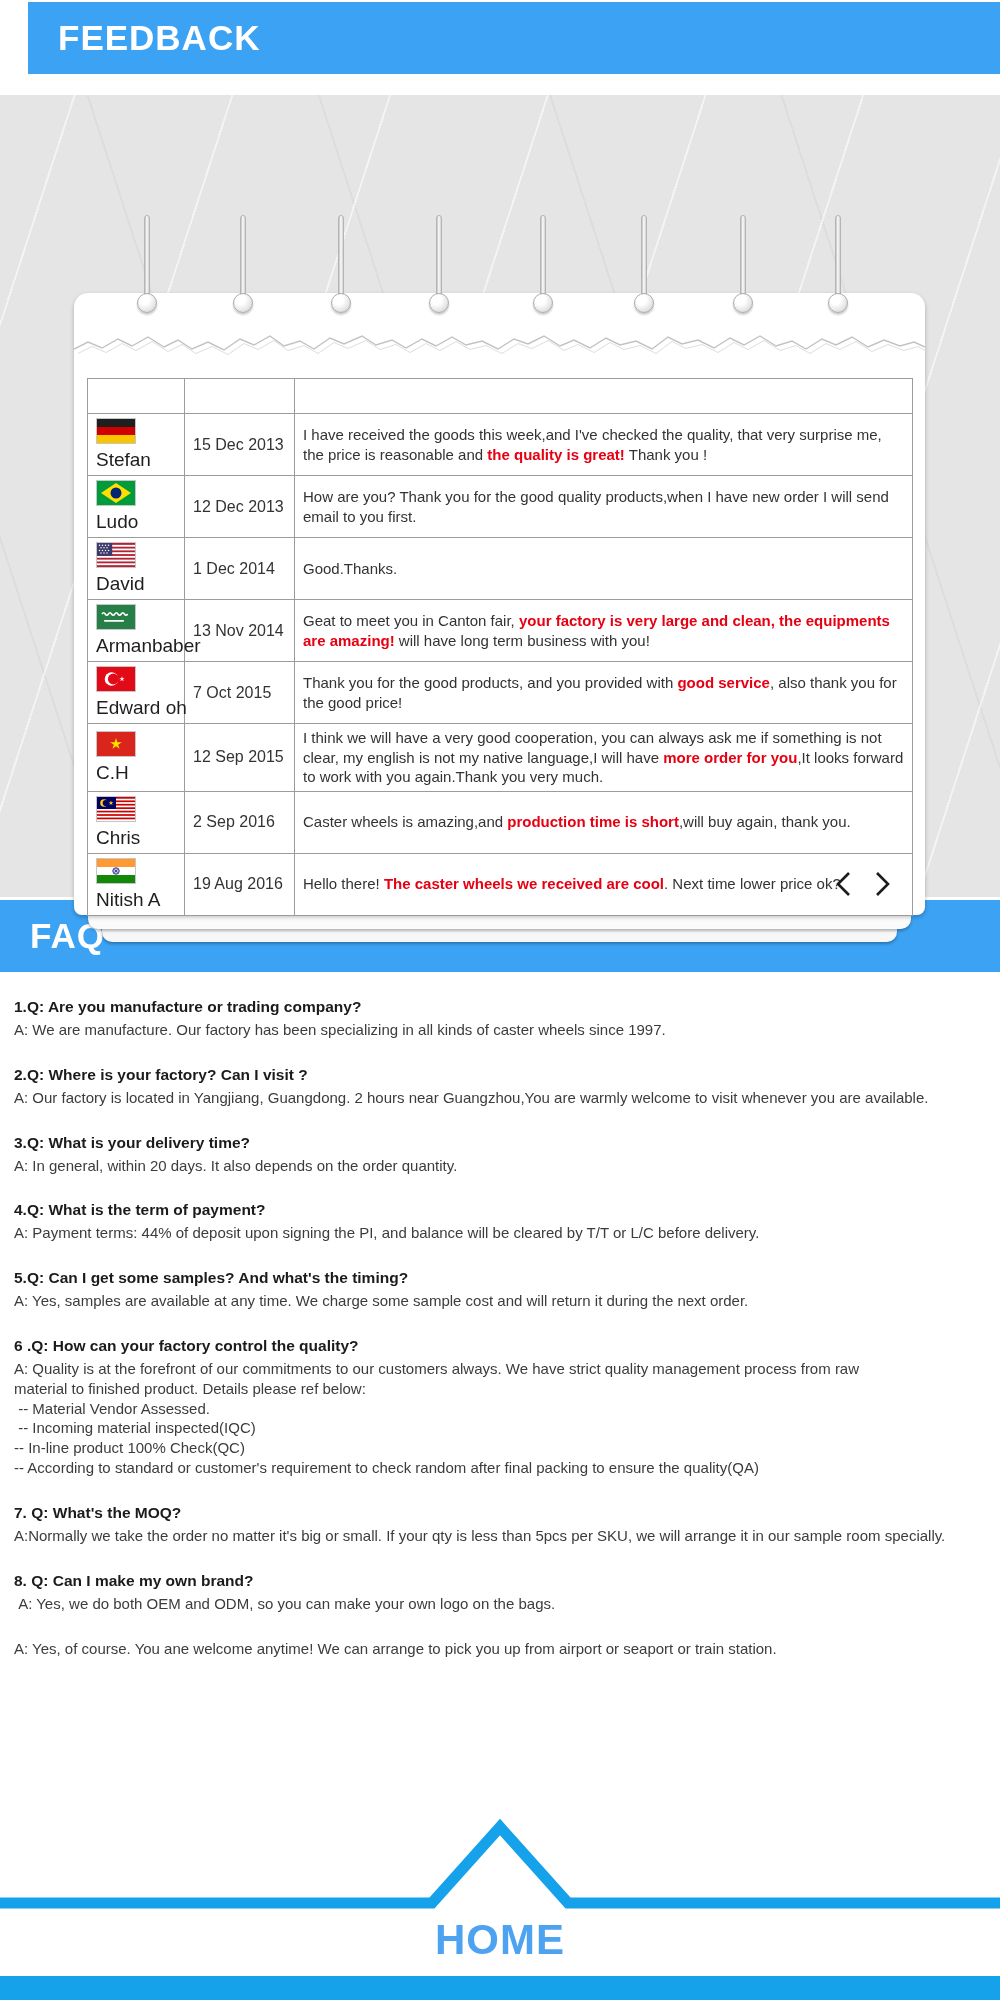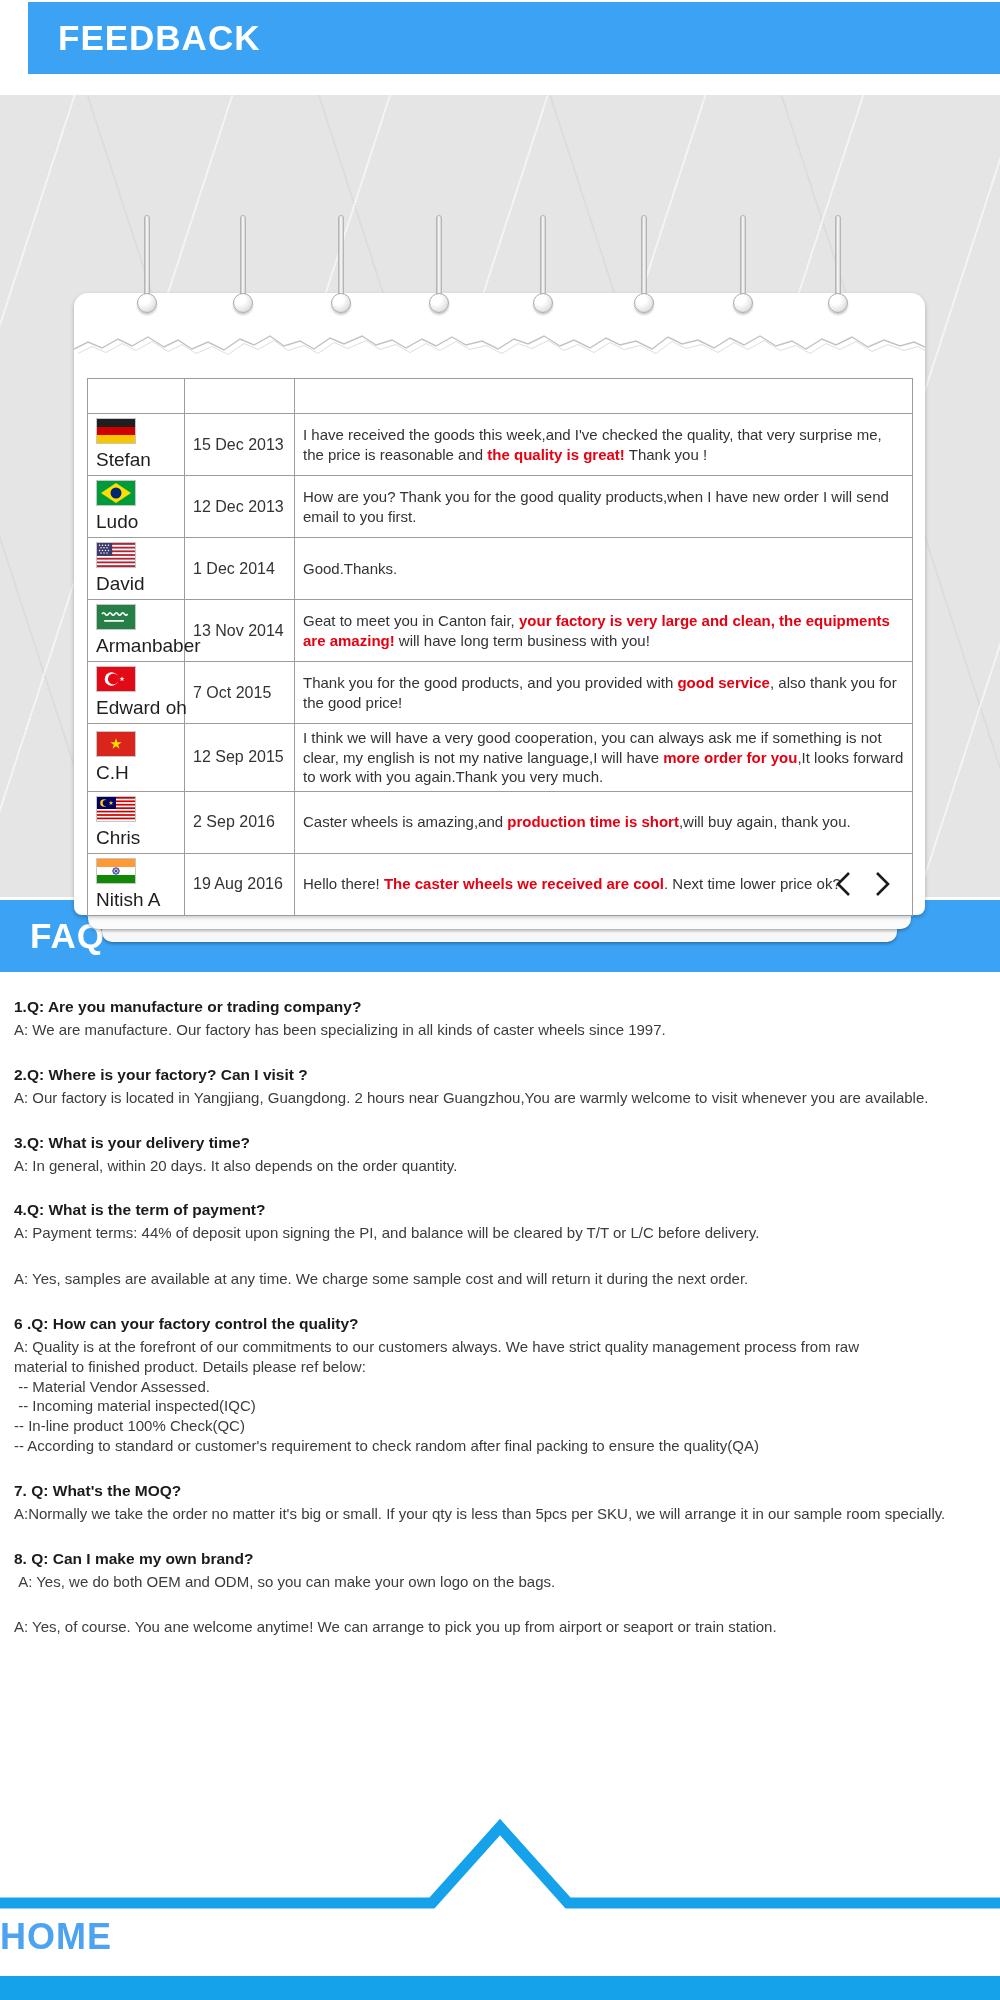--- a/index.html
+++ b/index.html
@@ -55,22 +55,22 @@
 
   
   .faq-content{position:absolute;top:972px;left:0;width:1000px;box-sizing:border-box;
                padding:26px 16px 0 14px;}
   .faq-item{margin-bottom:26px;}
   .faq-q{font-weight:bold;font-size:15.5px;color:#1b1b1b;margin-bottom:4px;white-space:pre-wrap;}
   .faq-a{font-size:15px;color:#3c3c3c;line-height:1.32;white-space:pre-wrap;}
 
   
   .footer-svg{position:absolute;top:1815px;left:0;}
-  .home-label{position:absolute;top:1916px;left:0;width:100%;text-align:left;
-              font-size:36px;font-weight:bold;color:#4da3f0;letter-spacing:1px;cursor:pointer;}
+  .home-label{position:absolute;top:1916px;left:0;width:100%;text-align:center;
+              font-size:42px;font-weight:bold;color:#4da3f0;letter-spacing:1px;cursor:pointer;}
   .bottom-bar{position:absolute;top:1976px;left:0;width:100%;height:24px;background:#16a2eb;}
 </style>
 </head>
 <body>
 
 <div id="page">
 
   <div id="feedback-banner" class="banner">
     <div class="banner-title">FEEDBACK</div>
   </div>
@@ -271,20 +271,21 @@
       </div>
       <div class="faq-item">
         <div class="faq-q">3.Q: What is your delivery time?</div>
         <div class="faq-a">A: In general, within 20 days. It also depends on the order quantity.</div>
       </div>
       <div class="faq-item">
         <div class="faq-q">4.Q: What is the term of payment?</div>
         <div class="faq-a">A: Payment terms: 44% of deposit upon signing the PI, and balance will be cleared by T/T or L/C before delivery.</div>
       </div>
       <div class="faq-item">
+        <div class="faq-q">5.Q: Can I get some samples? And what's the timing?</div>
         <div class="faq-a">A: Yes, samples are available at any time. We charge some sample cost and will return it during the next order.</div>
       </div>
       <div class="faq-item">
         <div class="faq-q">6 .Q: How can your factory control the quality?</div>
         <div class="faq-a">A: Quality is at the forefront of our commitments to our customers always. We have strict quality management process from raw</div>
         <div class="faq-a">material to finished product. Details please ref below:</div>
         <div class="faq-a"> -- Material Vendor Assessed.</div>
         <div class="faq-a"> -- Incoming material inspected(IQC)</div>
         <div class="faq-a">-- In-line product 100% Check(QC)</div>
         <div class="faq-a">-- According to standard or customer's requirement to check random after final packing to ensure the quality(QA)</div>

